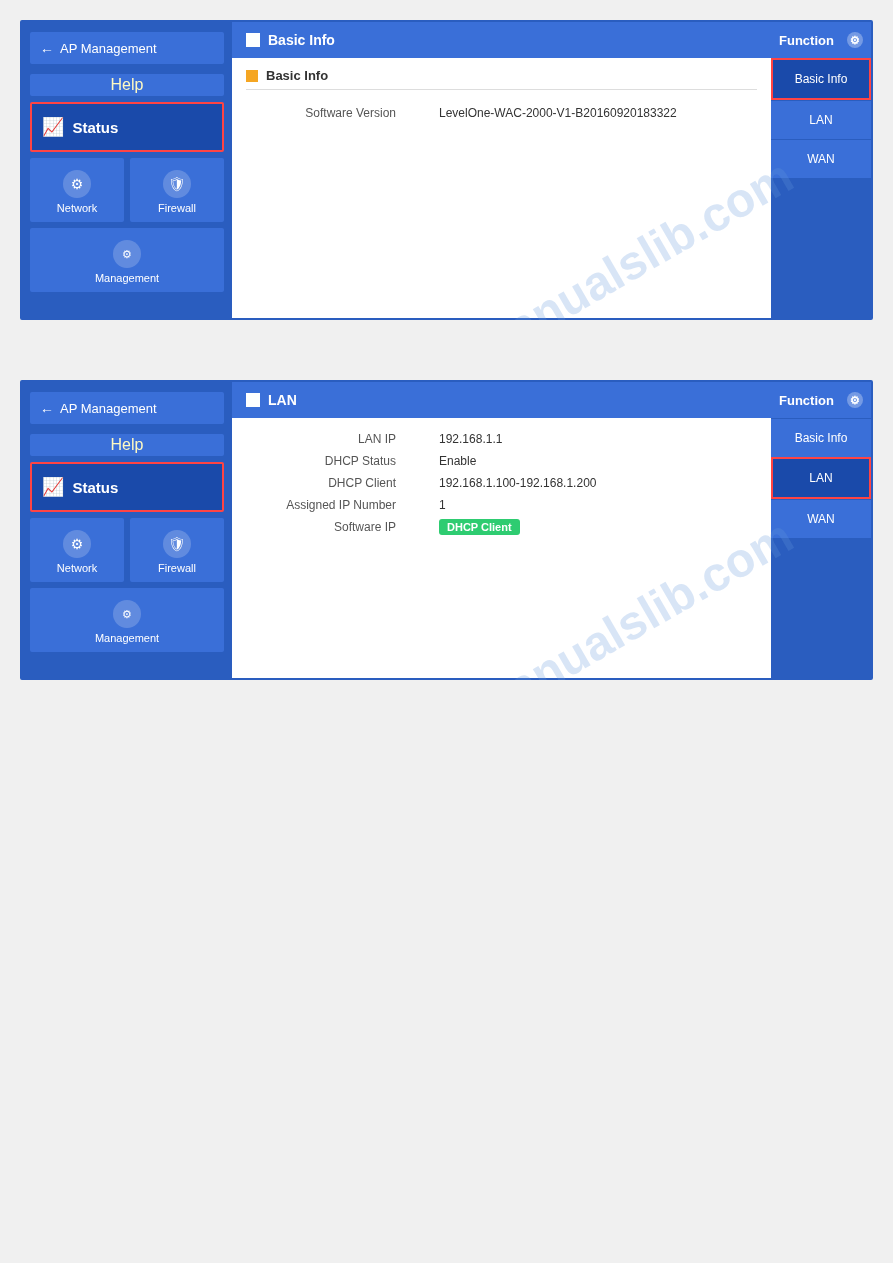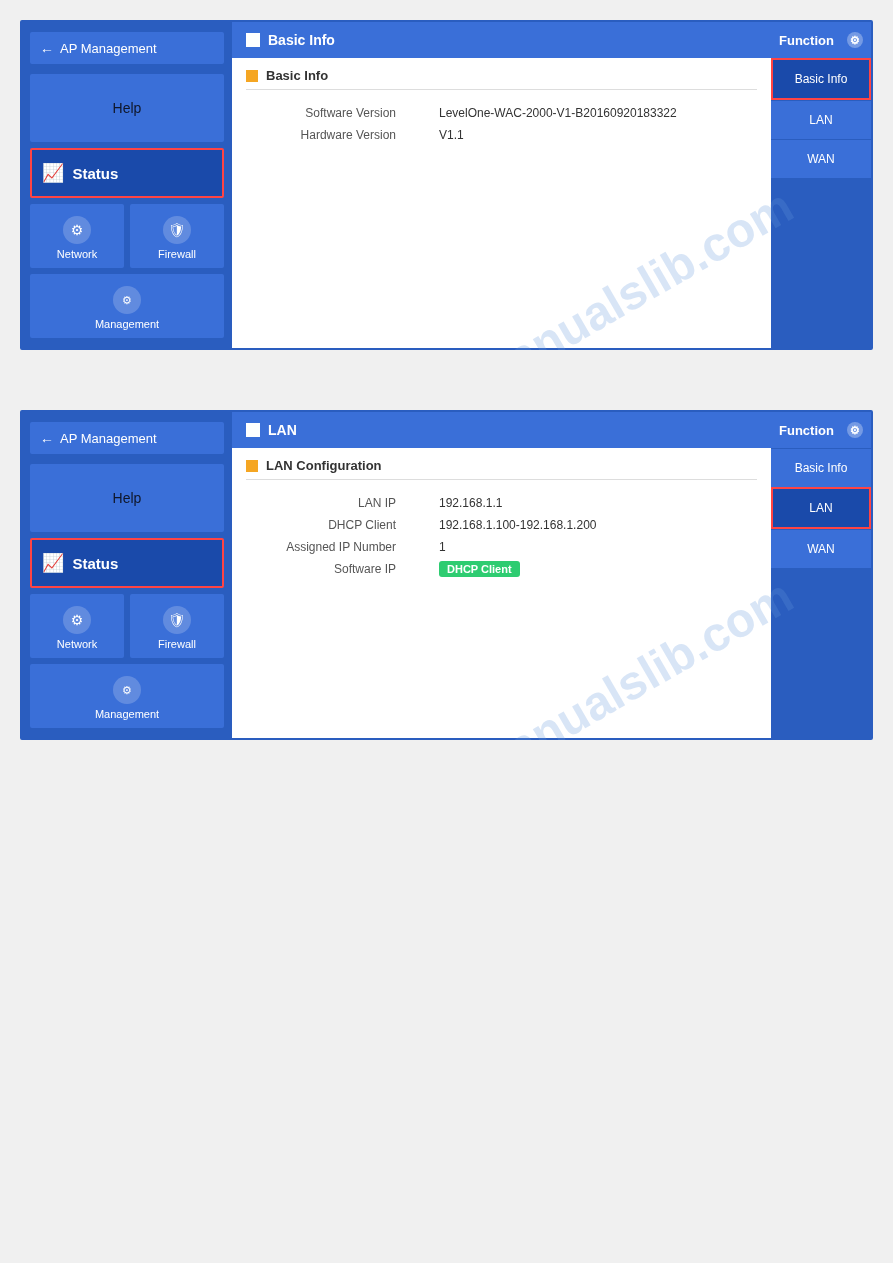--- a/index.html
+++ b/index.html
@@ -51,27 +51,27 @@
       display: flex;
       align-items: center;
       gap: 6px;
       font-size: 13px;
       margin-bottom: 4px;
     }
 
     .help-btn {
       width: 100%;
       background: #3a6fd8;
-      color: #0f172a;
+      color: #fef9c3;
       border: none;
-      padding: 26px;
-      text-align: center;
-      cursor: pointer;
-      border-radius: 2px;
-      font-size: 14px;
+      padding: 2px;
+      text-align: center;
+      cursor: pointer;
+      border-radius: 2px;
+      font-size: 16px;
     }
 
     .status-btn {
       width: 100%;
       background: #1a4aaa;
       color: white;
       border: 2px solid #ff4444;
       padding: 12px 10px;
       text-align: center;
       cursor: pointer;
@@ -325,24 +325,20 @@
           </div>
           <div class="content-body">
             <div class="section-header">
               <span class="section-square"></span>
               <span class="section-title">Basic Info</span>
             </div>
             <div class="info-row">
               <span class="info-label">Software Version</span>
               <span class="info-value">LevelOne-WAC-2000-V1-B20160920183322</span>
             </div>
-            <div class="info-row">
-              <span class="info-label">Hardware Version</span>
-              <span class="info-value">V1.1</span>
-            </div>
           </div>
         </div>
         <div class="function-sidebar">
           <div class="function-header">
             <span>Function</span>
             <span class="gear-icon">⚙</span>
           </div>
           <button class="function-btn active"><span>Basic Info</span></button>
           <button class="function-btn"><span>LAN</span></button>
           <button class="function-btn"><span>WAN</span></button>
@@ -382,27 +378,27 @@
             </span>
             <span>Management</span>
           </button>
         </div>
         <div class="main-content">
           <div class="content-header">
             <span class="header-square"></span>
             <span>LAN</span>
           </div>
           <div class="content-body">
-            <div class="section-header">
-              <span class="section-square"></span>
-              <span class="section-title">LAN Configuration</span>
-            </div>
             <div class="info-row">
               <span class="info-label">LAN IP</span>
               <span class="info-value">192.168.1.1</span>
+            </div>
+            <div class="info-row">
+              <span class="info-label">DHCP Status</span>
+              <span class="info-value">Enable</span>
             </div>
             <div class="info-row">
               <span class="info-label">DHCP Client</span>
               <span class="info-value">192.168.1.100-192.168.1.200</span>
             </div>
             <div class="info-row">
               <span class="info-label">Assigned IP Number</span>
               <span class="info-value">1</span>
             </div>
             <div class="info-row">

